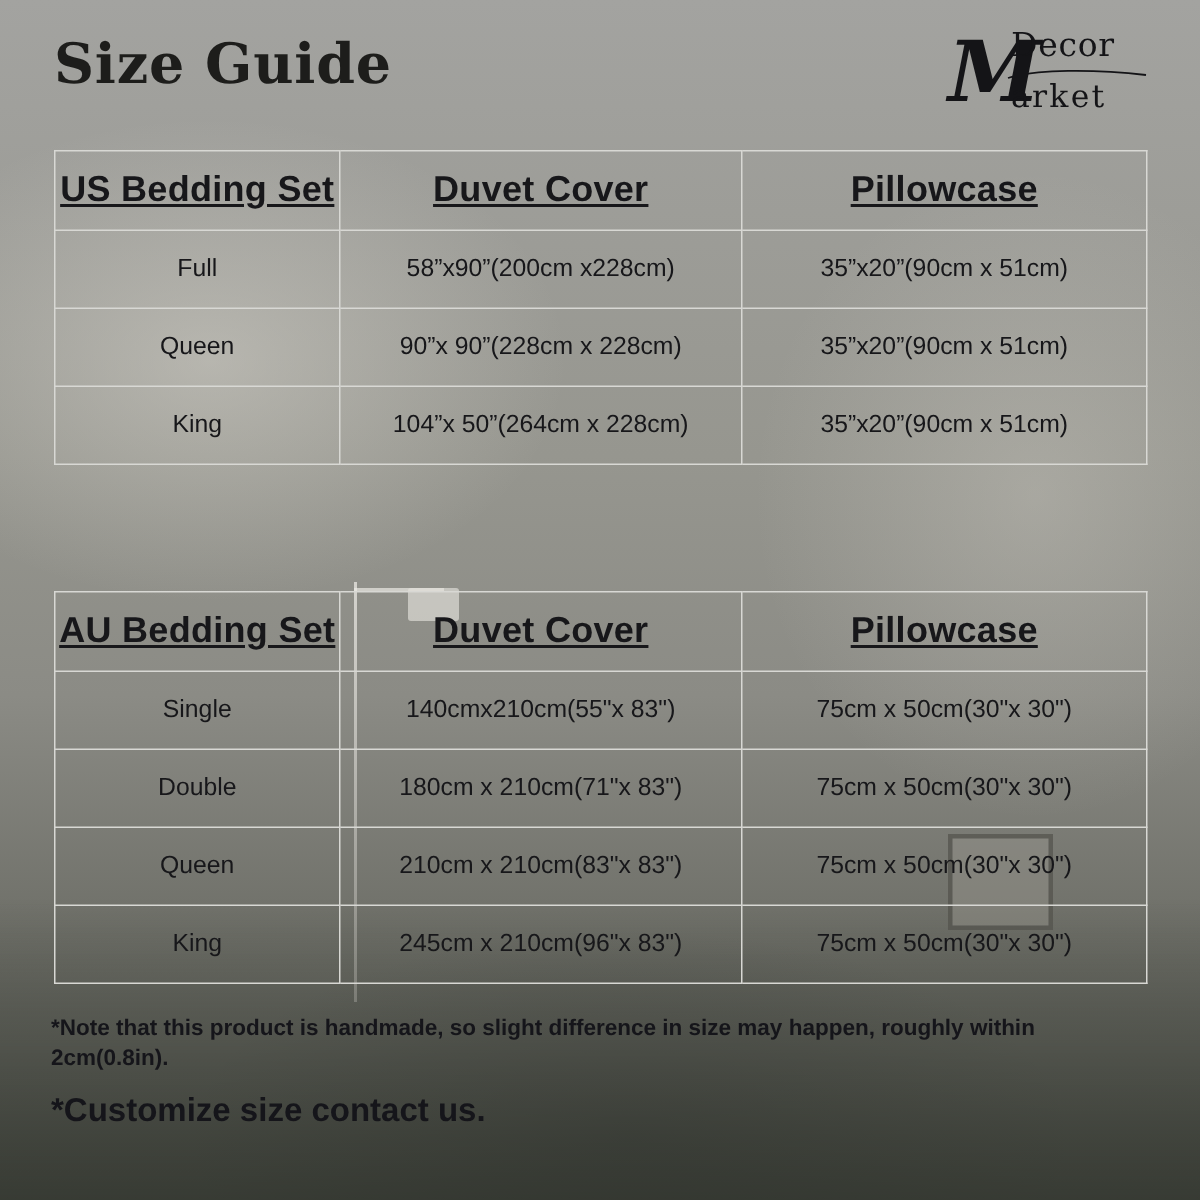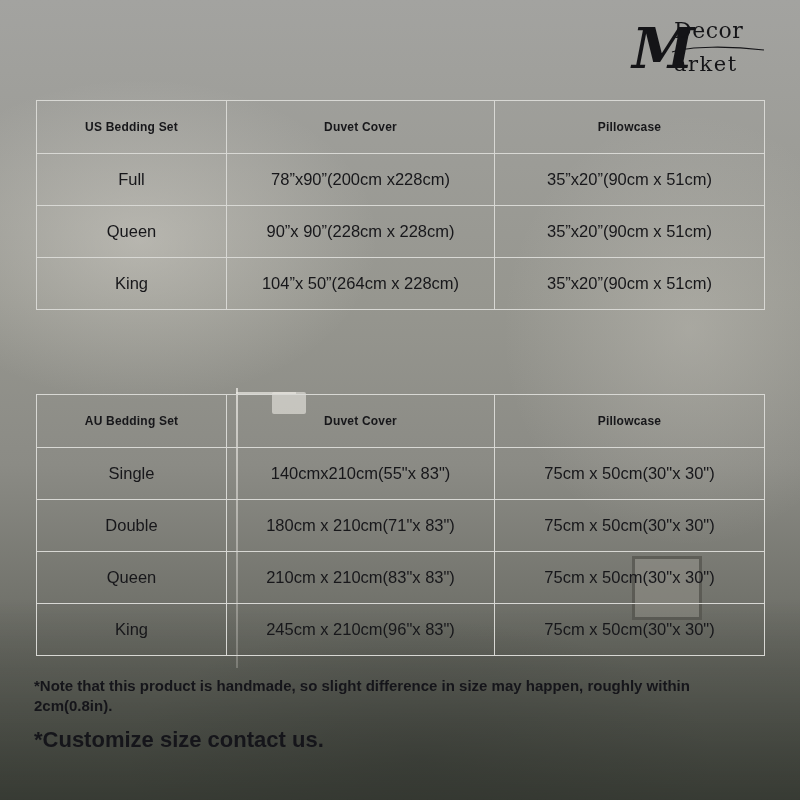--- a/index.html
+++ b/index.html
@@ -154,24 +154,25 @@
   }
   .sg-table.us { top: 100px; }
   .sg-table.au { top: 394px; }
   .sg-table th, .sg-table td {
     border: 1px solid #d8d8d4;
     text-align: center;
     color: #17171a;
     background: transparent;
   }
   .sg-table th {
-    font-size: 12px;
+    font-size: 24px;
     font-weight: 700;
     height: 50px;
     letter-spacing: 0.2px;
+    text-decoration: underline;
   }
   .sg-table td {
     font-size: 16.5px;
     font-weight: 400;
     height: 49px;
   }
   .col-a { width: 190px; }
   .col-b { width: 268px; }
   .col-c { width: 270px; }
   
@@ -201,20 +202,21 @@
 <div class="page">
 
   <div class="bg"></div>
   <div class="bg-bed"></div>
   <div class="bg-lamp"></div>
   <div class="bg-lamp-arm"></div>
   <div class="bg-lamp-shade"></div>
   <div class="bg-frame"></div>
   <div class="bg-plant"></div>
 
+  <div class="title">Size Guide</div>
 
   <div class="logo">
     <svg class="logo-swash" viewBox="0 0 96 10">
       <path d="M2 6 C 20 0, 60 0, 94 4" stroke="#141417" stroke-width="1.2" fill="none"></path>
     </svg>
     <div class="logo-m">M</div>
     <div class="logo-decor">Decor</div>
     <div class="logo-market">arket</div>
   </div>
 
@@ -227,21 +229,21 @@
     <thead>
       <tr>
         <th>US Bedding Set</th>
         <th>Duvet Cover</th>
         <th>Pillowcase</th>
       </tr>
     </thead>
     <tbody>
       <tr>
         <td>Full</td>
-        <td>78”x90”(200cm x228cm)</td>
+        <td>58”x90”(200cm x228cm)</td>
         <td>35”x20”(90cm x 51cm)</td>
       </tr>
       <tr>
         <td>Queen</td>
         <td>90”x 90”(228cm x 228cm)</td>
         <td>35”x20”(90cm x 51cm)</td>
       </tr>
       <tr>
         <td>King</td>
         <td>104”x 50”(264cm x 228cm)</td>

